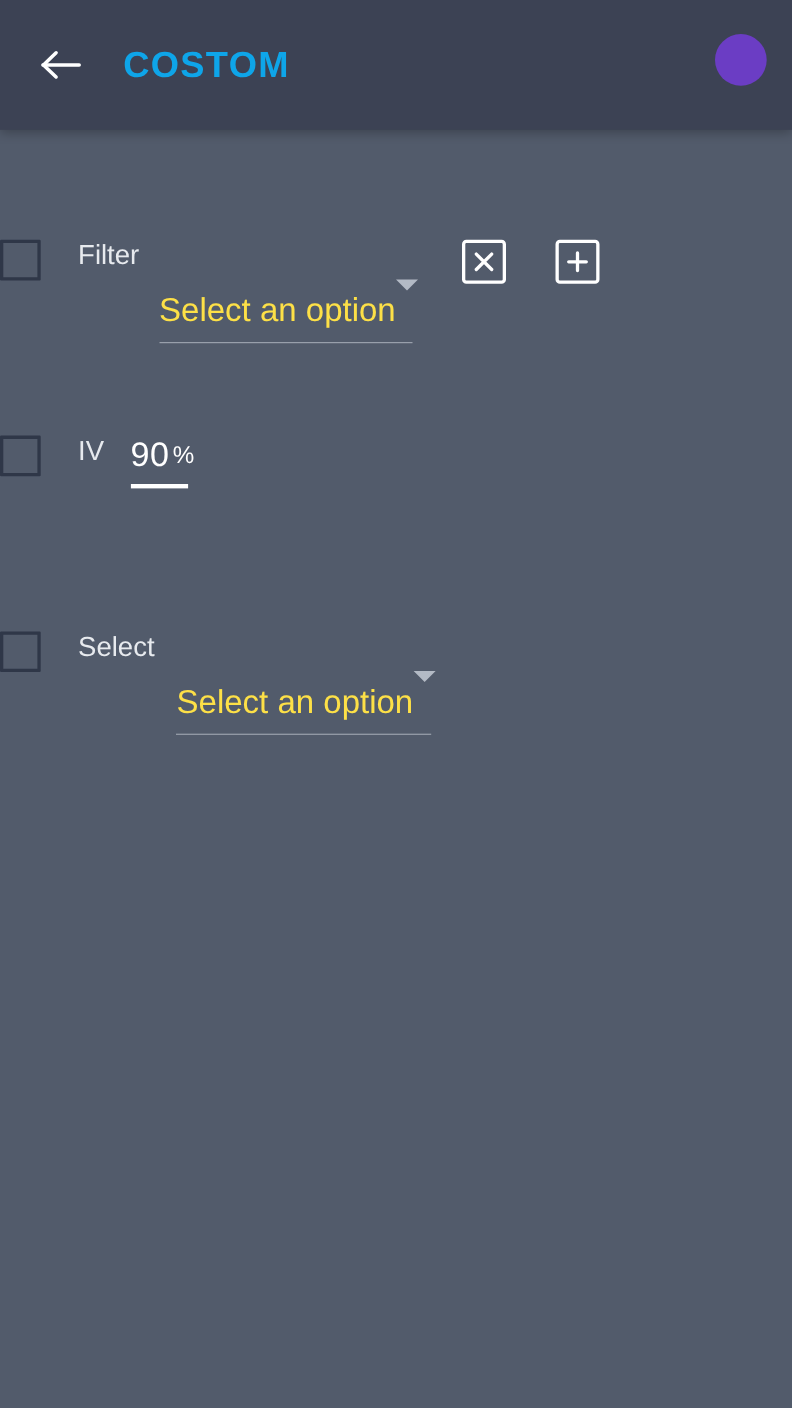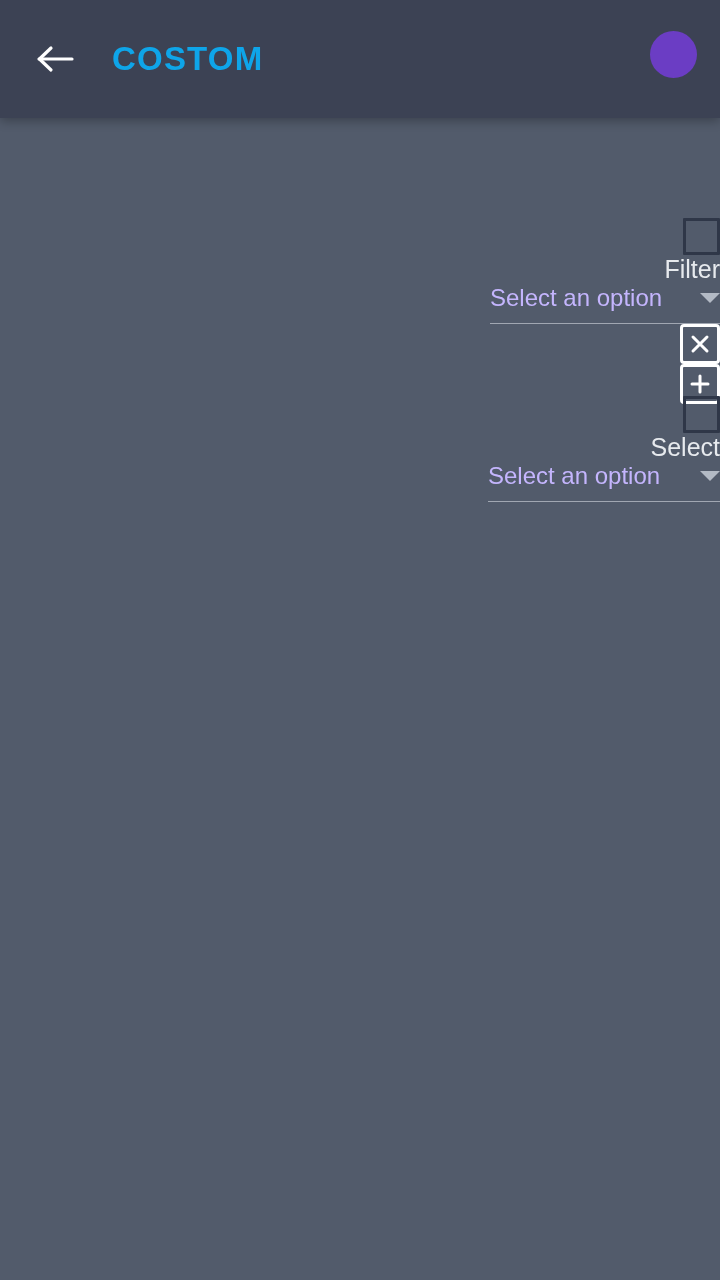--- a/index.html
+++ b/index.html
@@ -46,25 +46,23 @@
 
   
   .content{
     position:relative;
     height:1162px;
     background:#525b6b;
     padding-top:100px;
   }
   .row{
     display:flex;
-    align-items:flex-end;
+    align-items:flex-start;
     height:62px;
-    padding-left:30px;
     margin-bottom:116px;
-    flex-direction:column;
   }
   .row:last-child{ margin-bottom:0; }
 
   .checkbox{
     width:37px;height:37px;
     border:3px solid #2f3748;
     background:transparent;
     flex:0 0 auto;
     cursor:pointer;
     border-radius:1px;
@@ -91,23 +89,24 @@
     position:absolute;
     left:0; bottom:0;
     height:1.5px;
     background:rgba(226,230,236,.55);
   }
   .field.active .under{
     height:4px;
     background:#ffffff;
   }
   .field-text{
-    color:#c4b5fd;
-    font-size:24px;
+    color:#fde047;
+    font-size:30px;
     white-space:nowrap;
+    margin-top:48px;
   }
   .caret{
     width:0;height:0;
     border-left:10px solid transparent;
     border-right:10px solid transparent;
     border-top:10px solid #b3bac5;
     margin-left:22px;
     flex:0 0 auto;
   }
   .caret.faint{
@@ -205,20 +204,29 @@
     </div>
     <div class="icon-btn">
       <span>
         <svg width="22" height="22" viewBox="0 0 22 22">
           <path d="M11 3 V19 M3 11 H19" stroke="#ffffff" stroke-width="3" stroke-linecap="round"></path>
         </svg>
       </span>
     </div>
   </div>
 
+  <div class="row">
+    <div class="checkbox"></div>
+    <div class="label">IV</div>
+    <div class="field field-iv active">
+      <span class="iv-num">90</span>
+      <span class="iv-pct">%</span>
+      <span class="under"></span>
+    </div>
+  </div>
 
 
 
 
   <div class="row">
     <div class="checkbox"></div>
     <div class="label">Select</div>
     <div class="field field-country">
       <span class="field-text">Select an option</span>
       <span class="caret"></span>

